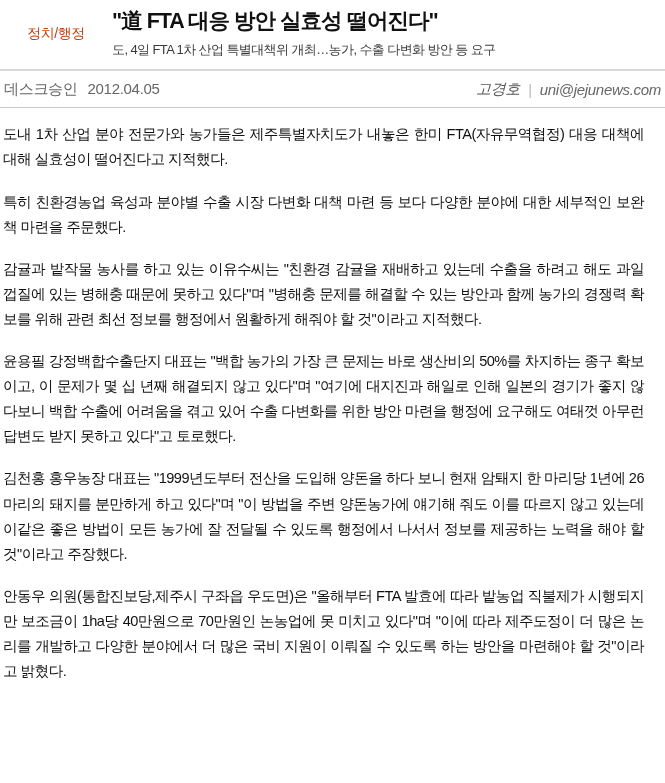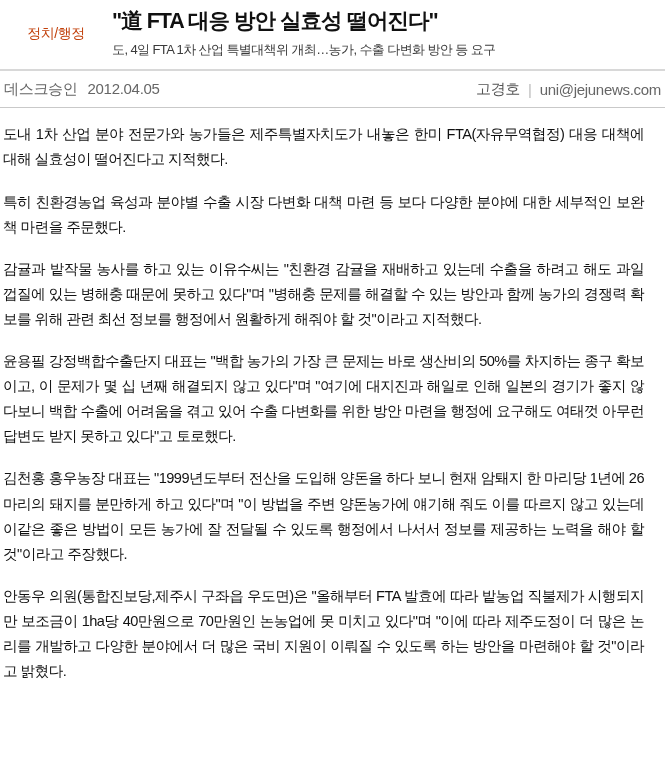--- a/index.html
+++ b/index.html
@@ -71,20 +71,21 @@
     letter-spacing: -0.3px;
   }
   .byline-left {
     display: flex;
     gap: 10px;
   }
   .byline-right {
     display: flex;
     gap: 8px;
     align-items: center;
+    font-style: italic;
   }
   .byline-right .sep {
     color: #bbbbbb;
   }
   .byline-right .reporter {
     color: #555555;
   }
   .byline-right .email {
     color: #666666;
   }

